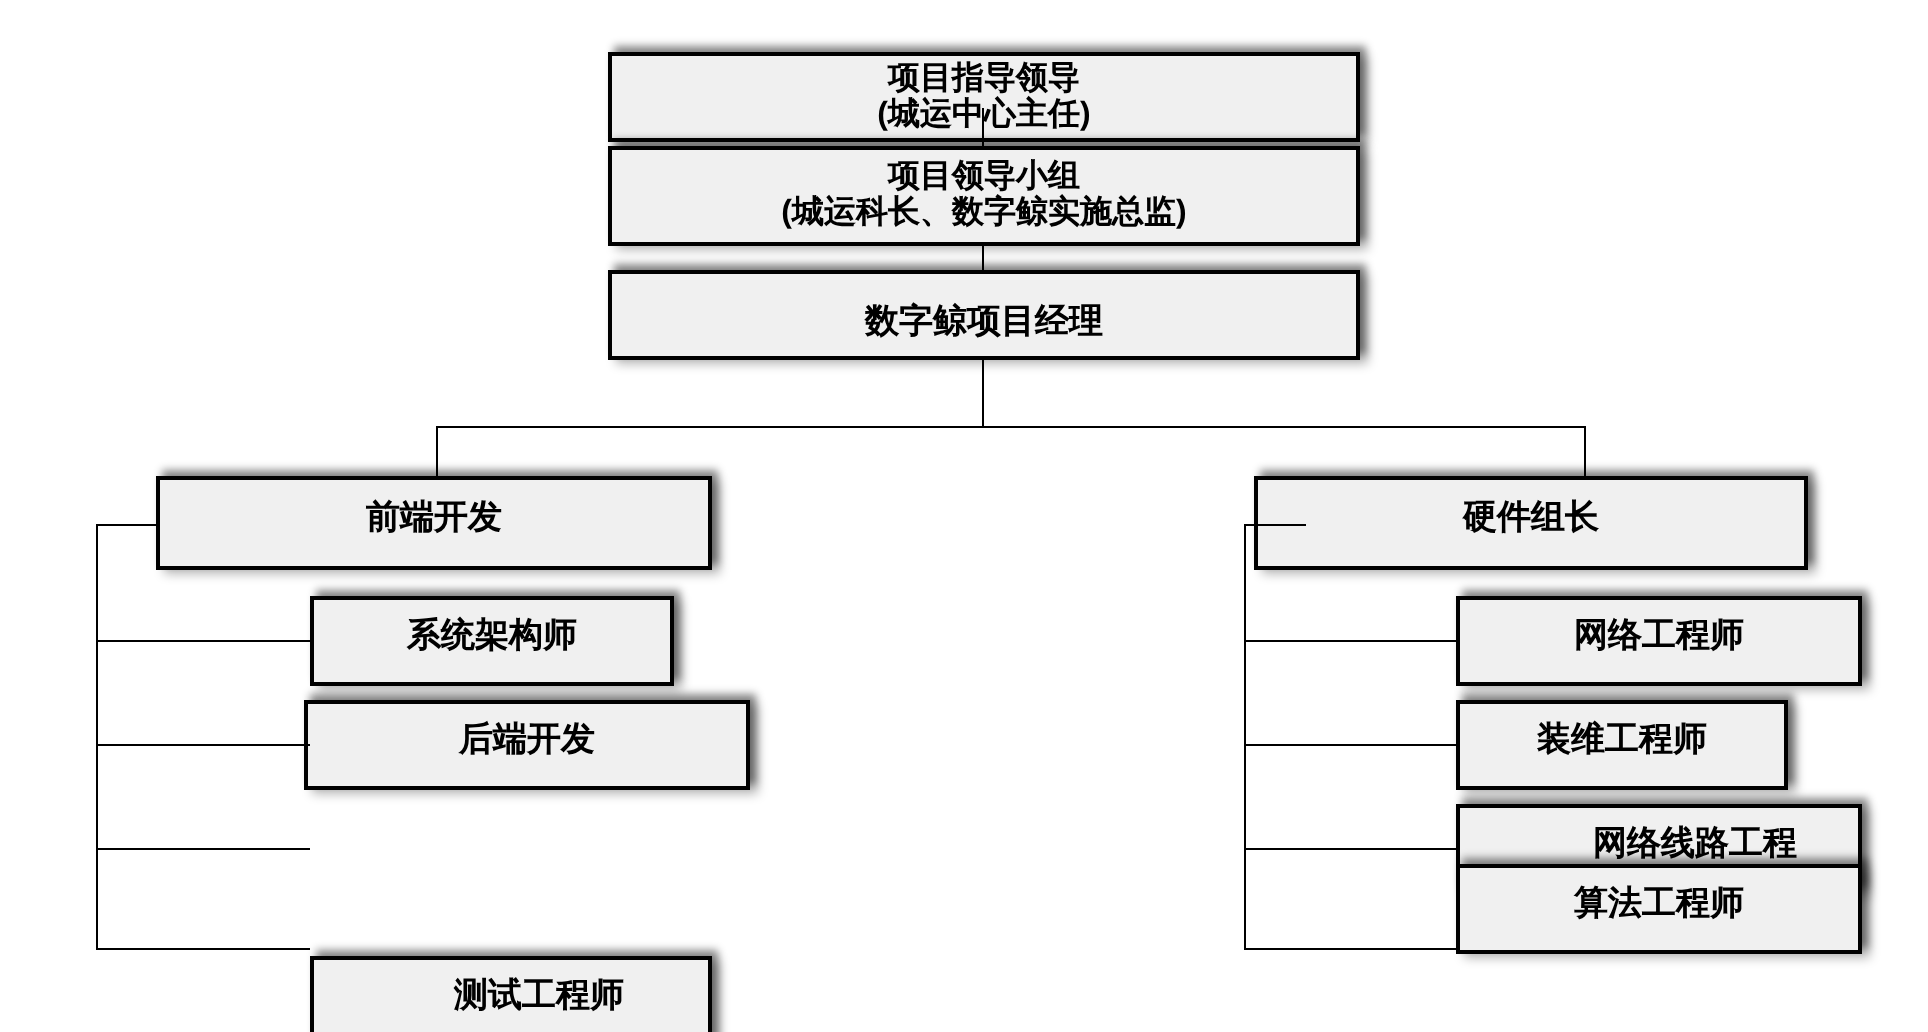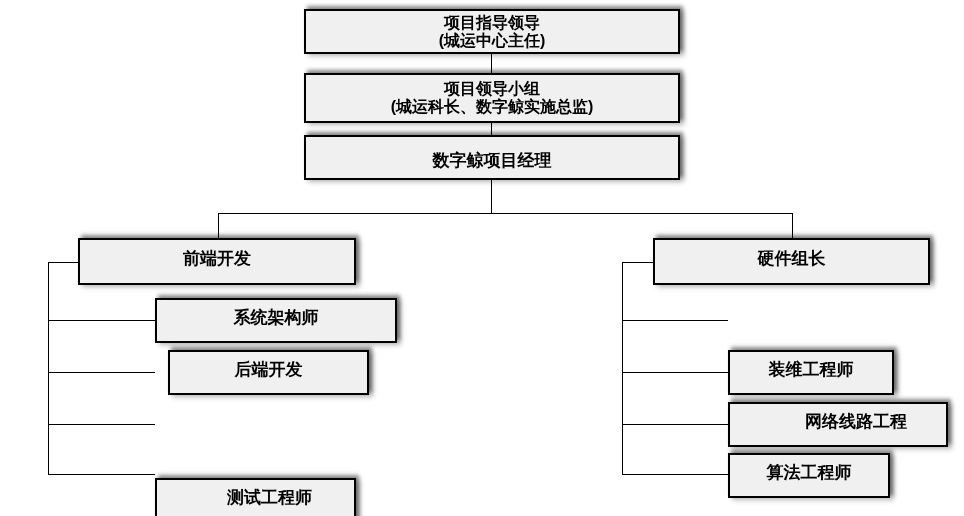--- a/index.html
+++ b/index.html
@@ -52,59 +52,62 @@
     background: var(--line-color, #000000);
   }
   .connector.h { height: 1px; }
   .connector.v { width: 1px; }
 </style>
 </head>
 <body>
 
 <div class="canvas">
 
-  <div class="node" style="left:304px; top:9px; width:376px; height:45px;">
+  <div class="node" style="left:304px; top:26px; width:376px; height:45px;">
     <span class="ln">项目指导领导</span>
     <span class="ln">(城运中心主任)</span>
   </div>
 
   <div class="node" style="left:304px; top:73px; width:376px; height:50px;">
     <span class="ln">项目领导小组</span>
     <span class="ln">(城运科长、数字鲸实施总监)</span>
   </div>
 
   <div class="node single text-high" style="left:304px; top:135px; width:376px; height:45px;">
     <span class="ln">数字鲸项目经理</span>
   </div>
 
   <div class="node single nudge-up" style="left:78px; top:238px; width:278px; height:47px;">
     <span class="ln">前端开发</span>
   </div>
 
-  <div class="node single nudge-up" style="left:653px; top:238px; width:277px; height:47px;">
+  <div class="node single nudge-up" style="left:627px; top:238px; width:277px; height:47px;">
     <span class="ln">硬件组长</span>
   </div>
 
-  <div class="node single nudge-up" style="left:155px; top:298px; width:242px; height:45px;">
+  <div class="node single nudge-up" style="left:155px; top:298px; width:182px; height:45px;">
     <span class="ln">系统架构师</span>
   </div>
-  <div class="node single nudge-up" style="left:168px; top:350px; width:201px; height:45px;">
+  <div class="node single nudge-up" style="left:152px; top:350px; width:223px; height:45px;">
     <span class="ln">后端开发</span>
   </div>
   <div class="node single nudge-up" style="left:155px; top:478px; width:201px; height:45px;padding-left:28px;">
     <span class="ln">测试工程师</span>
   </div>
 
+  <div class="node single nudge-up" style="left:728px; top:298px; width:203px; height:45px;">
+    <span class="ln">网络工程师</span>
+  </div>
   <div class="node single nudge-up" style="left:728px; top:350px; width:166px; height:45px;">
     <span class="ln">装维工程师</span>
   </div>
-  <div class="node single nudge-up" style="left:728px; top:402px; width:220px; height:45px;padding-left:36px;">
+  <div class="node single nudge-up" style="left:728px; top:402px; width:203px; height:45px;padding-left:36px;">
     <span class="ln">网络线路工程</span>
   </div>
-  <div class="node single nudge-up" style="left:728px; top:453px; width:162px; height:45px;">
+  <div class="node single nudge-up" style="left:728px; top:432px; width:203px; height:45px;">
     <span class="ln">算法工程师</span>
   </div>
 
   <div class="connector v" style="left:491px; top:54px; height:19px;"></div>
   <div class="connector v" style="left:491px; top:123px; height:12px;"></div>
   <div class="connector v" style="left:491px; top:180px; height:34px;"></div>
 
   <div class="connector h" style="left:218px; top:213px; width:575px;"></div>
   <div class="connector v" style="left:218px; top:213px; height:25px;"></div>
   <div class="connector v" style="left:792px; top:213px; height:25px;"></div>

